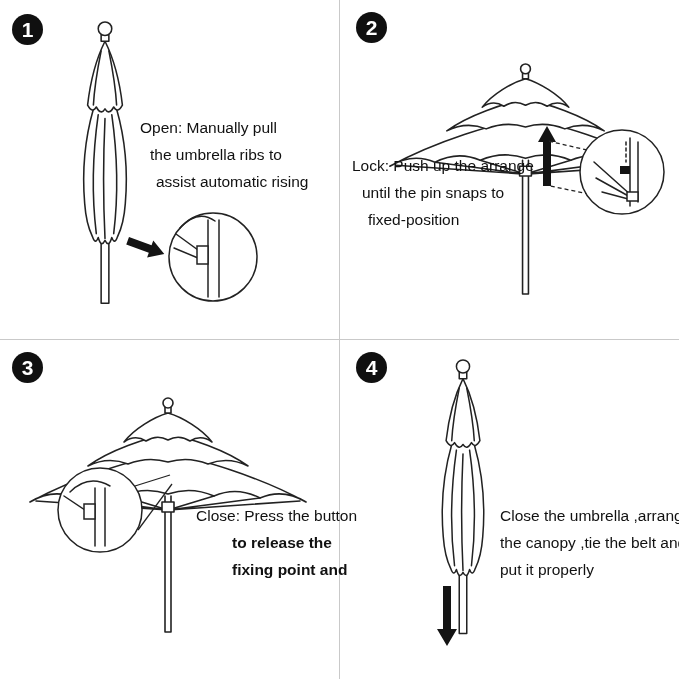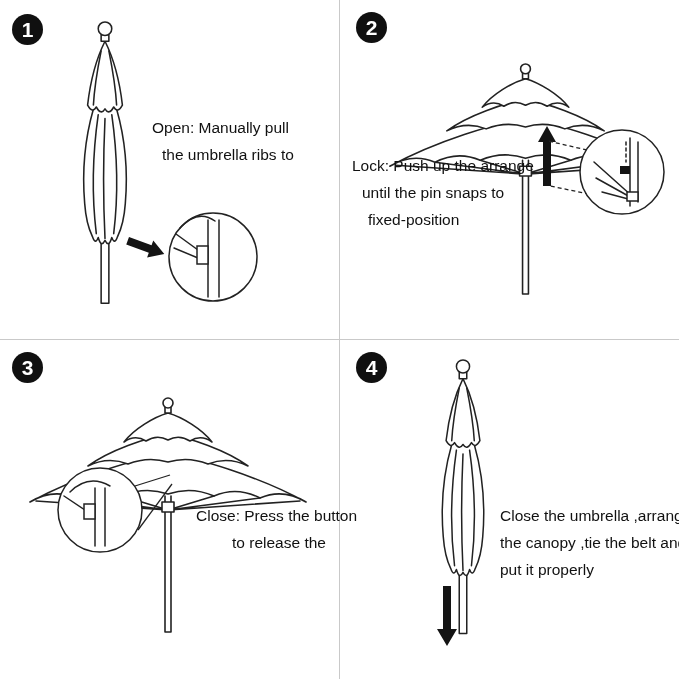--- a/index.html
+++ b/index.html
@@ -15,21 +15,21 @@
   #q4 { left:340px; top:340px; }
   .badge {
     position:absolute; width:31px; height:31px; border-radius:50%;
     background:#101010; color:#fff; font-weight:bold; font-size:21px;
     display:flex; align-items:center; justify-content:center; z-index:3;
   }
   .art { position:absolute; left:0; top:0; z-index:1; }
   .caption { position:absolute; font-size:15.5px; line-height:27px; white-space:nowrap; z-index:2; }
   .ind-s  { padding-left:10px; }
   .ind-m  { padding-left:16px; }
-  .ind-l  { padding-left:36px; }
+  .ind-l  { padding-left:36px;font-weight:bold; }
 </style>
 </head>
 <body>
 
 <svg width="0" height="0" style="position:absolute" aria-hidden="true">
   <defs>
     <symbol id="sym-closed-umbrella" viewBox="0 0 130 300">
       <g fill="none" stroke="#222" stroke-width="1.6" stroke-linecap="round" stroke-linejoin="round">
         <path d="M61 225 V293 M69 225 V293 M61 293 h8"></path>
         <path d="M53 92 C45 120 41 155 44 190 C45 204 48 216 52 224 Q55 233 58 225 Q61 236 65 228 Q69 236 72 225 Q75 233 78 224 C82 216 85 204 86 190 C89 155 85 120 77 92 C70 87 60 87 53 92 Z" fill="#fff"></path>
@@ -74,23 +74,24 @@
         <g fill="none" stroke="#222" stroke-width="1.5" stroke-linecap="round">
           <path d="M208 220 V297"></path>
           <path d="M219 220 V297"></path>
           <path d="M180 228 C192 215 204 213 215 221"></path>
           <path d="M198 250 L176 234"></path>
           <path d="M198 258 L174 248"></path>
         </g>
         <rect x="197" y="246" width="11" height="18" fill="#fff" stroke="#222" stroke-width="1.5"></rect>
       </g>
     </svg>
-    <div class="caption" style="left:152px; top:114px">
+    <div class="caption" style="left:140px; top:114px">
       <div class="line">Open: Manually pull</div>
       <div class="line ind-s">the umbrella ribs to</div>
+      <div class="line ind-m">assist automatic rising</div>
     </div>
   </section>
 
   <section class="quad" id="q2">
     <div class="badge" style="left:16px; top:12px">2</div>
     <svg class="art" width="339" height="339" viewBox="0 0 339 339">
       <use href="#sym-open-umbrella" xlink:href="#sym-open-umbrella" x="38" y="62" width="295" height="236"></use>
       <path d="M207 126 l-9 16 h5 v44 h8 v-44 h5 z" fill="#141414"></path>
       <g>
         <path d="M247 150 L208 141" stroke="#222" stroke-width="1.3" stroke-dasharray="4 3" fill="none"></path>
@@ -128,20 +129,21 @@
           <path d="M95 148 V206"></path>
           <path d="M105 148 V206"></path>
           <path d="M85 170 L64 156"></path>
         </g>
         <rect x="84" y="164" width="11" height="15" fill="#fff" stroke="#222" stroke-width="1.5"></rect>
       </g>
     </svg>
     <div class="caption" style="left:196px; top:162px">
       <div class="line">Close: Press the button</div>
       <div class="line ind-l">to release the</div>
+      <div class="line ind-l">fixing point and</div>
     </div>
   </section>
 
   <section class="quad" id="q4">
     <div class="badge" style="left:16px; top:12px">4</div>
     <svg class="art" width="339" height="339" viewBox="0 0 339 339">
       <use href="#sym-closed-umbrella" xlink:href="#sym-closed-umbrella" x="60" y="18" width="126" height="282"></use>
       <path d="M107 306 l-10 -17 h6 v-43 h8 v43 h6 z" fill="#141414"></path>
     </svg>
     <div class="caption" style="left:160px; top:162px">

